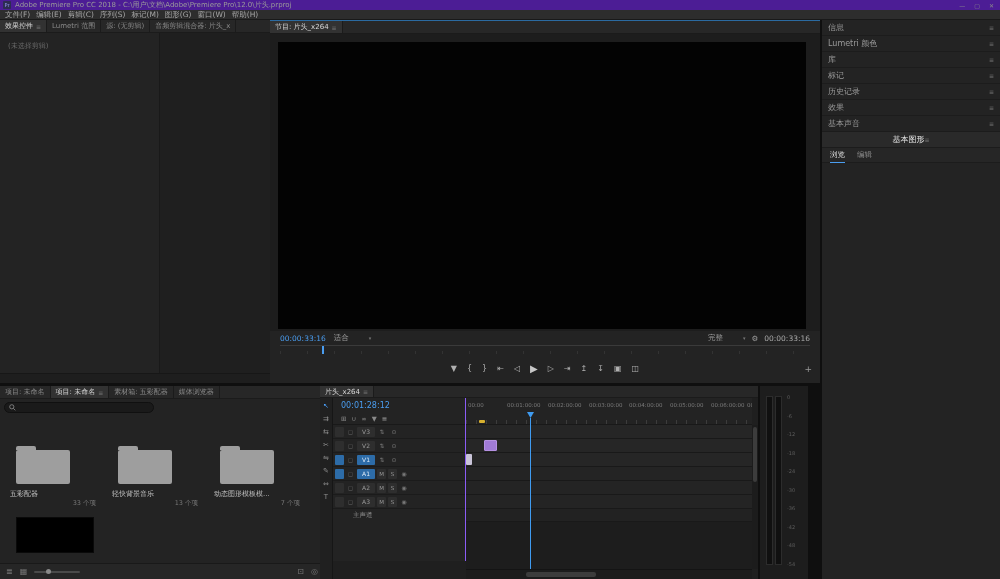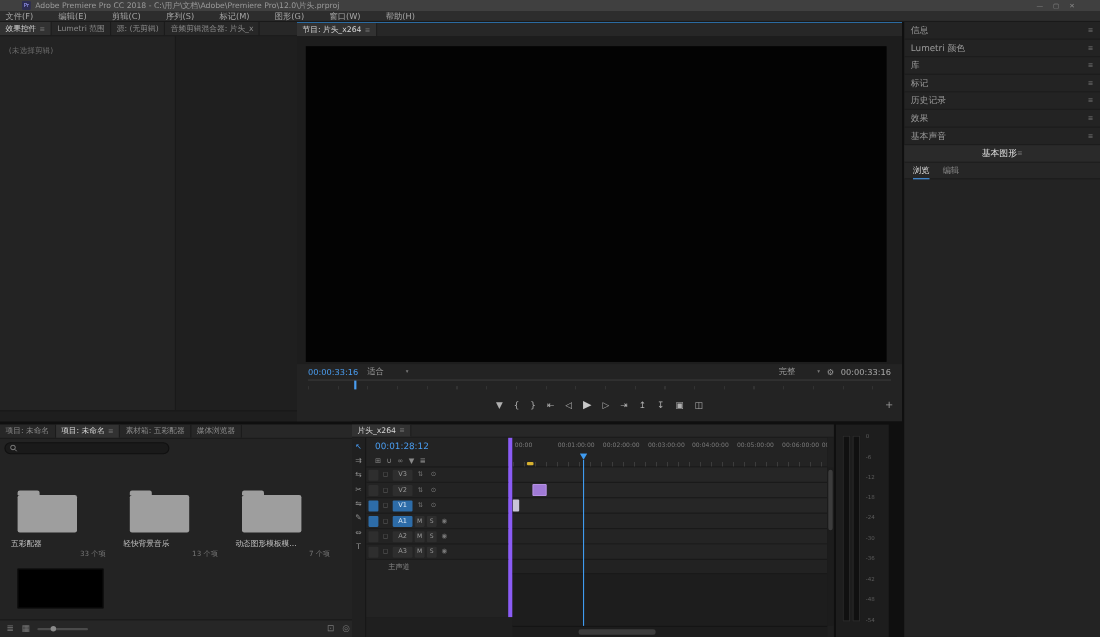--- a/index.html
+++ b/index.html
@@ -1,24 +1,24 @@
 <!DOCTYPE html>
 <html><head>
 <meta charset="utf-8">
 <style>
   * { margin:0; padding:0; box-sizing:border-box; }
   html,body { width:1000px; height:579px; overflow:hidden; }
   body { background:#0f0f0f; font-family:"DejaVu Sans","Liberation Sans",sans-serif; color:#9b9b9b; position:relative; font-size:8px; }
 
   
-  .titlebar { position:absolute; left:0; top:0; width:1000px; height:10px; background:#404040; display:flex; align-items:center; gap:4px; padding:0 20px; font-size:7px; color:#9a9a9a; }
+  .titlebar { position:absolute; left:0; top:0; width:1000px; height:10px; background:#4c1d95; display:flex; align-items:center; gap:4px; padding:0 3px; font-size:7px; color:#9a9a9a; }
   .appicon { width:8px; height:8px; background:#2d2d52; color:#a0a0ff; font-size:5px; display:flex; align-items:center; justify-content:center; border-radius:1px; flex:0 0 auto; }
   .title-text { white-space:nowrap; overflow:hidden; }
   .wc { margin-left:auto; display:flex; gap:9px; font-size:6px; color:#8a8a8a; padding-right:3px; }
-  .menubar { position:absolute; left:0; top:10px; width:1000px; height:10px; background:#2d2d2d; border-bottom:1px solid #191919; display:flex; align-items:center; gap:23px; padding:0 5px; font-size:7.5px; color:#a6a6a6; }
+  .menubar { position:absolute; left:0; top:10px; width:1000px; height:10px; background:#2d2d2d; border-bottom:1px solid #191919; display:flex; align-items:center; gap:6px; padding:0 5px; font-size:7.5px; color:#a6a6a6; }
   .menubar span { white-space:nowrap; }
 
   
   .panel { position:absolute; background:#232323; }
   .tabbar { height:13px; background:#272727; border-bottom:1px solid #1b1b1b; display:flex; align-items:stretch; font-size:7px; color:#8a8a8a; overflow:hidden; }
   .tab { display:flex; align-items:center; gap:3px; padding:0 5px; border-right:1px solid #1b1b1b; white-space:nowrap; }
   .tab.active { background:#323232; color:#d8d8d8; }
   .mi { color:#777; font-size:6px; }
   .overflow { margin-left:auto; display:flex; align-items:center; padding:0 3px; color:#666; }
 
@@ -75,21 +75,21 @@
   .pf-right { margin-left:auto; display:flex; gap:7px; }
 
   
   .timeline { left:320px; top:386px; width:438px; height:193px; }
   .timeline .tabbar { height:12px; }
   .tl-body { position:absolute; top:12px; left:0; right:0; bottom:0; display:flex; }
   .tools { width:13px; background:#202020; border-right:1px solid #161616; display:flex; flex-direction:column; align-items:center; gap:3px; padding-top:3px; font-size:7px; color:#8e8e8e; }
   .tool { width:11px; height:10px; display:flex; align-items:center; justify-content:center; }
   .tool.active { color:#4aa2ff; }
   .tl-main { flex:1; position:relative; background:#1f1f1f; }
-  .tl-head { position:absolute; left:0; top:0; bottom:18px; width:133px; background:#232323; border-right:4px solid #8b5cf6; }
+  .tl-head { position:absolute; left:0; top:0; bottom:18px; width:133px; background:#232323; border-right:1px solid #8b5cf6; }
   .tl-tc { height:15px; display:flex; align-items:center; padding-left:8px; color:#4a9df0; font-size:8px; }
   .tl-opts { height:12px; display:flex; align-items:center; gap:5px; padding-left:8px; font-size:6.5px; color:#8a8a8a; border-bottom:1px solid #191919; }
   .trk { height:14px; display:flex; align-items:center; gap:2px; padding:0 2px; border-bottom:1px solid #1b1b1b; font-size:6px; color:#999; }
   .cell { height:10px; display:flex; align-items:center; justify-content:center; background:#2e2e2e; border-radius:1px; }
   .patch { width:9px; }
   .lockc { width:9px; background:transparent; color:#666; }
   .tbtn { width:18px; }
   .tgl { width:10px; background:transparent; color:#777; }
   .cell.blue { background:#2d6ca8; color:#dce9f7; }
   .ms { width:9px; font-size:5.5px; }

